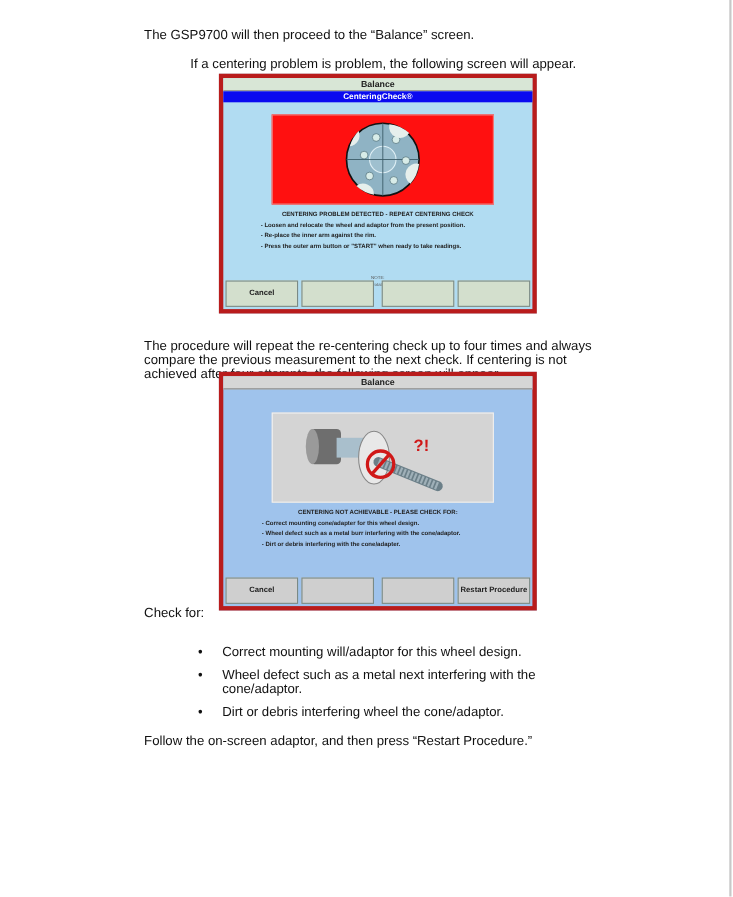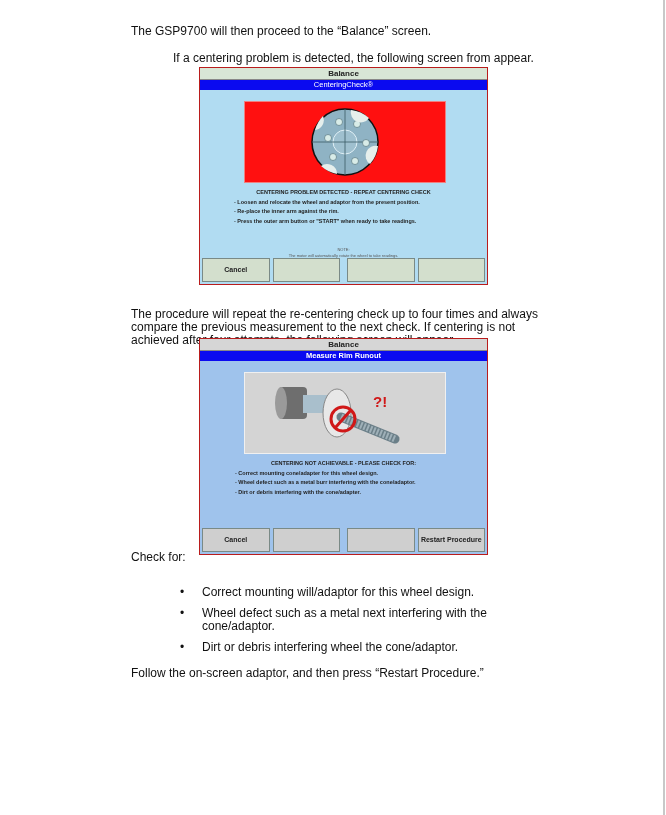--- a/index.html
+++ b/index.html
@@ -12,27 +12,27 @@
     .intro { left: 127px; top: 21px; }
     .lead { left: 169px; top: 48px; }
     .para2 { left: 127px; top: 304px; width: 430px; }
     .checkfor { left: 127px; top: 547px; }
     .follow { left: 127px; top: 663px; }
     .bullets { position: absolute; left: 180px; top: 586px; width: 320px; margin: 0; padding: 0; list-style: none; font-size: 12px; line-height: 13px; }
     .bullets li { position: relative; padding-left: 22px; margin-bottom: 8px; }
     .bullets li .dot { position: absolute; left: 0; top: 0; }
 
     
-    .screen { position: absolute; left: 199px; width: 289px; border: 1px solid #b91c1c; box-sizing: border-box; }
+    .screen { position: absolute; left: 199px; width: 289px; border: 4px solid #b91c1c; box-sizing: border-box; }
     .screen1 { top: 67px; height: 218px; background: #b1dcf2; }
     .screen2 { top: 338px; height: 217px; background: #9fc3ec; }
     .scr-title { height: 11px; line-height: 11px; font-size: 8px; font-weight: bold; text-align: center; color: #222; }
     .screen1 .scr-title { background: #d8e6d6; border-bottom: 1px solid #888; }
     .screen2 .scr-title { background: #d6d6d6; border-bottom: 1px solid #888; }
-    .scr-sub { height: 10px; line-height: 10px; font-size: 7.5px; text-align: center; color: #fff; background: #0a0af0; }
+    .scr-sub { height: 10px; line-height: 10px; font-size: 7.5px; text-align: center; color: #fff; background: #0a0af0; font-weight: bold; }
     .screen2 .scr-sub { font-weight: bold; }
     .illus { position: absolute; left: 44px; width: 202px; box-sizing: border-box; }
     .screen1 .illus { top: 33px; height: 82px; background: #ff1010; border: 1px solid #f08080; }
     .screen2 .illus { top: 33px; height: 82px; background: #d4d4d4; border: 1px solid #f0f0f0; }
     .msg { position: absolute; left: 0; right: 0; font-size: 5.5px; line-height: 9.5px; font-weight: bold; color: #222; }
     .screen1 .msg { top: 120px; }
     .screen2 .msg { top: 120px; }
     .msg .head { text-align: center; }
     .msg .line { padding-left: 34px; }
     .screen2 .msg .line { padding-left: 35px; }
@@ -42,21 +42,21 @@
     .screen1 .btn { background: #d3dfcd; }
     .screen2 .btn { background: #cfcfcf; }
     .btn.gap-left { margin-left: 4px; }
   </style>
 </head>
 <body>
 
 <div class="page-edge"></div>
 
 <p class="p intro">The GSP9700 will then proceed to the “Balance” screen.</p>
-<p class="p lead">If a centering problem is detected, the following screen from appear.</p>
+<p class="p lead">If a centering problem is problem, the following screen will appear.</p>
 
 <div class="screen screen1">
   <div class="scr-title">Balance</div>
   <div class="scr-sub">CenteringCheck®</div>
   <div class="illus">
     <svg width="200" height="80" viewBox="0 0 200 80">
       <circle cx="100" cy="40" r="33" fill="#8fb3c4" stroke="#111" stroke-width="1.5"></circle>
       <circle cx="100" cy="40" r="12" fill="#9fc0cf" stroke="#dfeff5" stroke-width="1"></circle>
       <line x1="67" y1="40" x2="133" y2="40" stroke="#3a5a66" stroke-width="0.8"></line>
       <line x1="100" y1="7" x2="100" y2="73" stroke="#3a5a66" stroke-width="0.8"></line>
@@ -91,21 +91,20 @@
     <div class="btn"></div>
     <div class="btn gap-left"></div>
     <div class="btn"></div>
   </div>
 </div>
 
 <p class="p para2">The procedure will repeat the re-centering check up to four times and always compare the previous measurement to the next check. If centering is not achieved after four attempts, the following screen will appear.</p>
 
 <div class="screen screen2">
   <div class="scr-title">Balance</div>
-  <div class="scr-sub">Measure Rim Runout</div>
   <div class="illus">
     <svg width="200" height="80" viewBox="0 0 200 80">
       <rect x="34" y="14" width="28" height="32" rx="4" fill="#6e6e6e"></rect>
       <ellipse cx="36" cy="30" rx="6" ry="16" fill="#9a9a9a"></ellipse>
       <rect x="58" y="22" width="34" height="18" fill="#a9bfcc"></rect>
       <ellipse cx="92" cy="40" rx="14" ry="24" fill="#e8e8e8" stroke="#888" stroke-width="1"></ellipse>
       <line x1="96" y1="44" x2="150" y2="66" stroke="#6b7f88" stroke-width="9" stroke-linecap="round"></line>
       <line x1="96" y1="44" x2="150" y2="66" stroke="#9fb0b8" stroke-width="7" stroke-dasharray="2 1.5"></line>
       <circle cx="98" cy="46" r="12" fill="none" stroke="#d01818" stroke-width="3"></circle>
       <line x1="90" y1="55" x2="106" y2="37" stroke="#d01818" stroke-width="3"></line>

